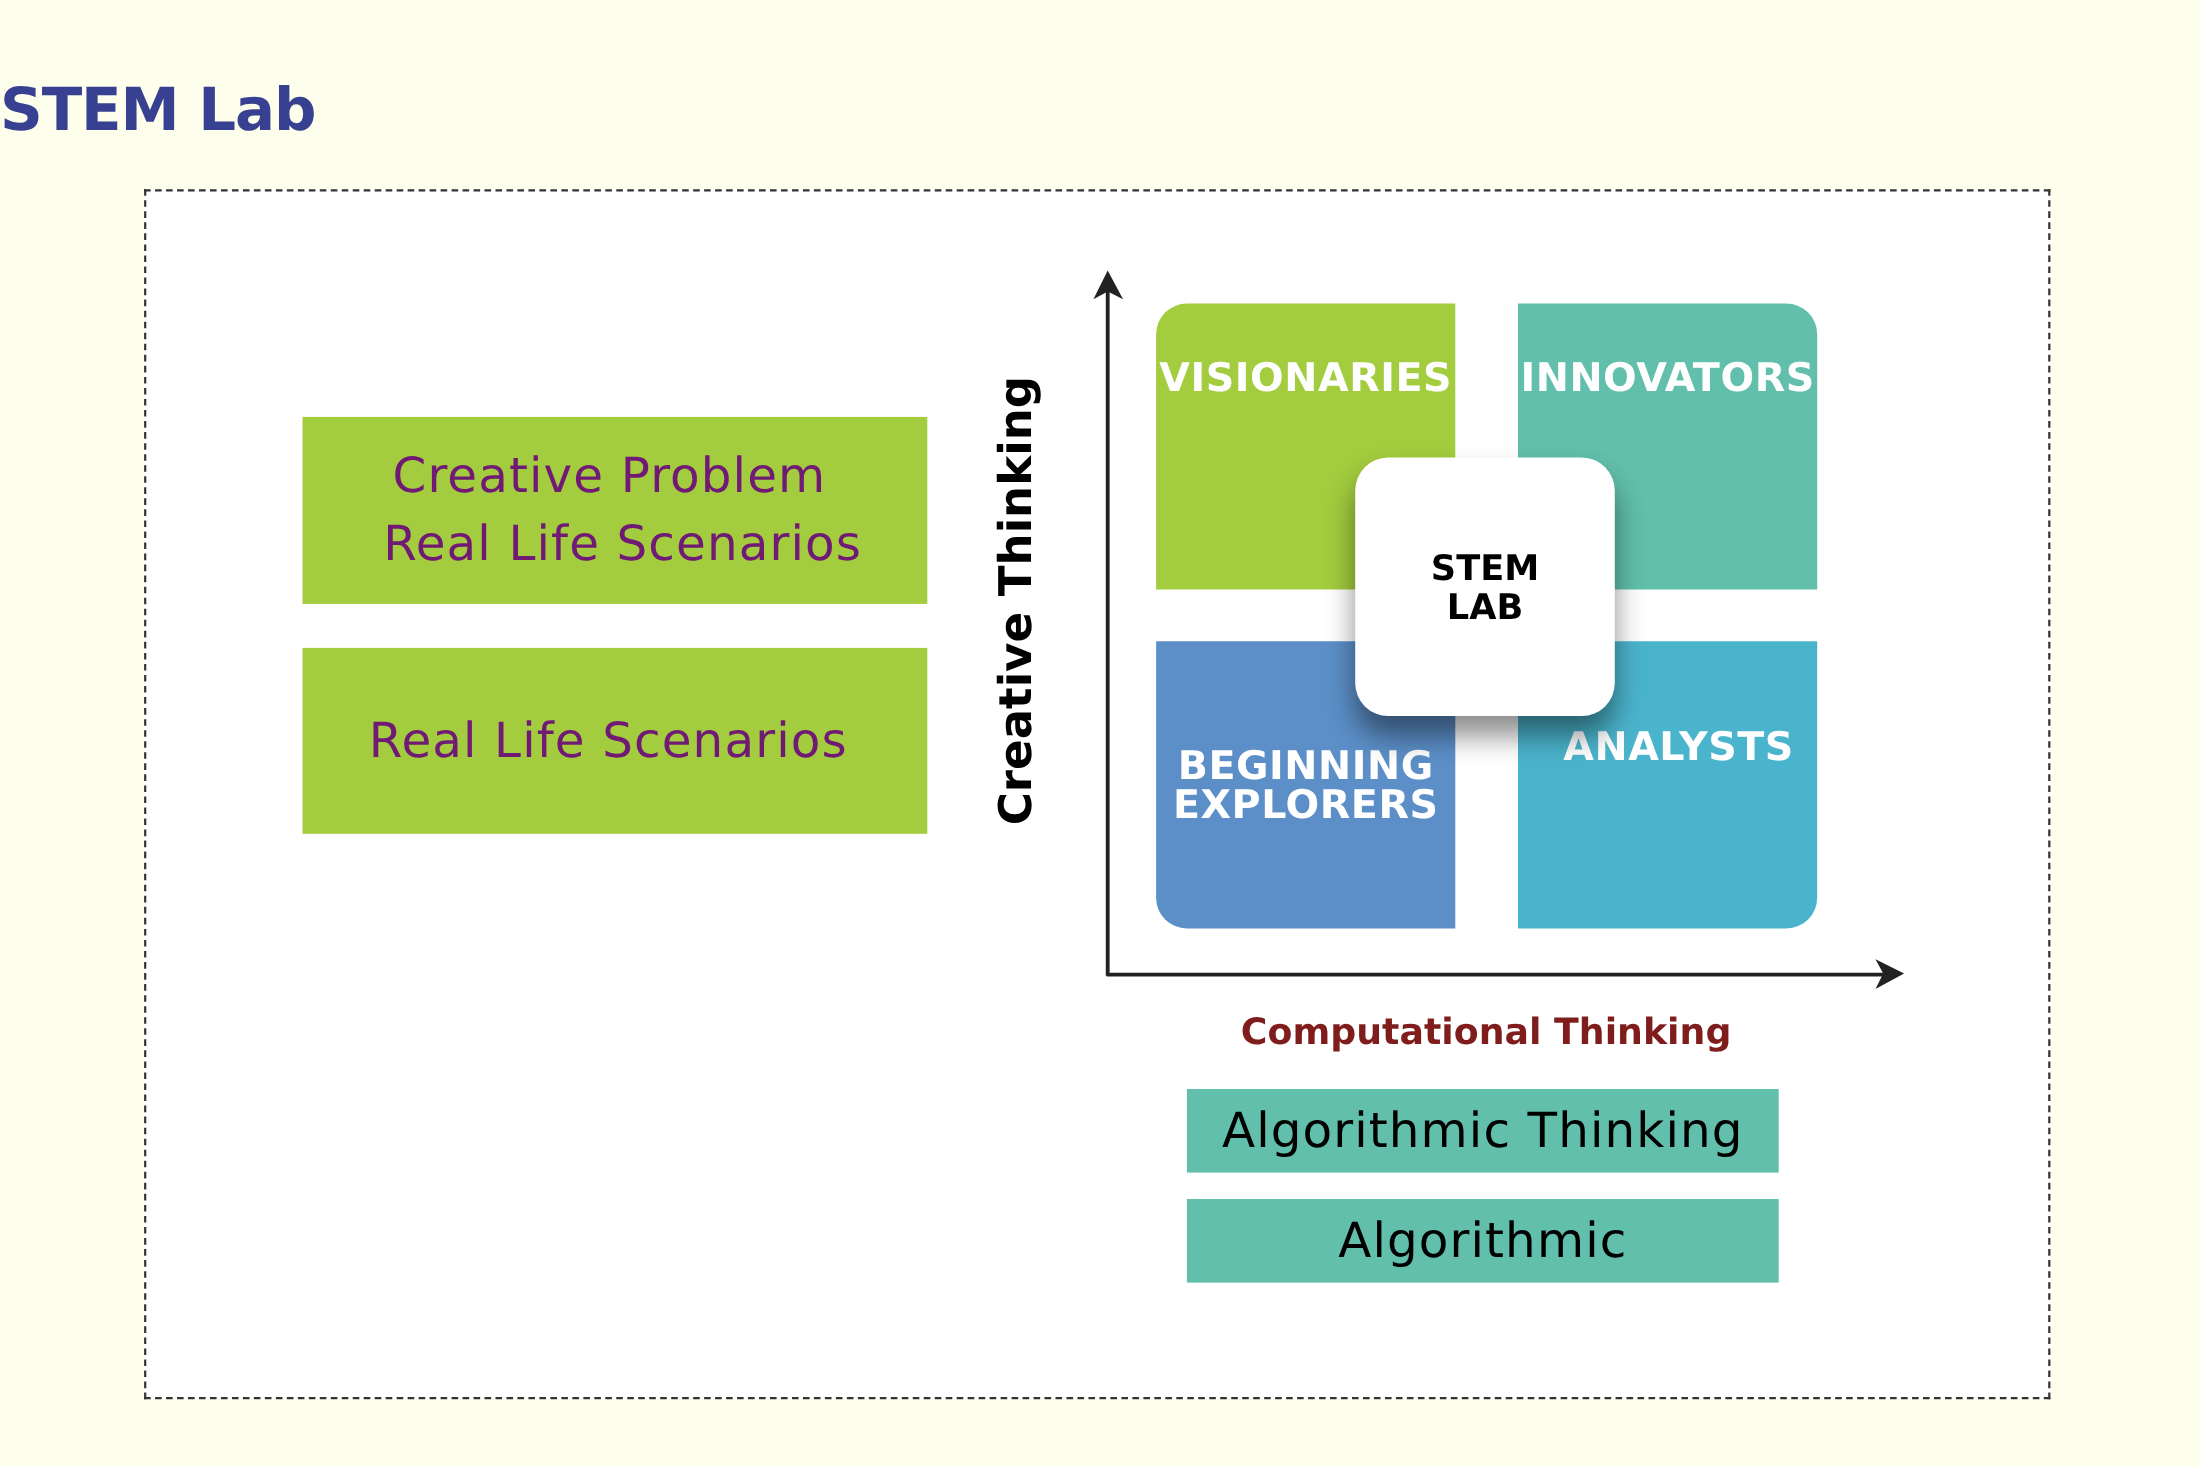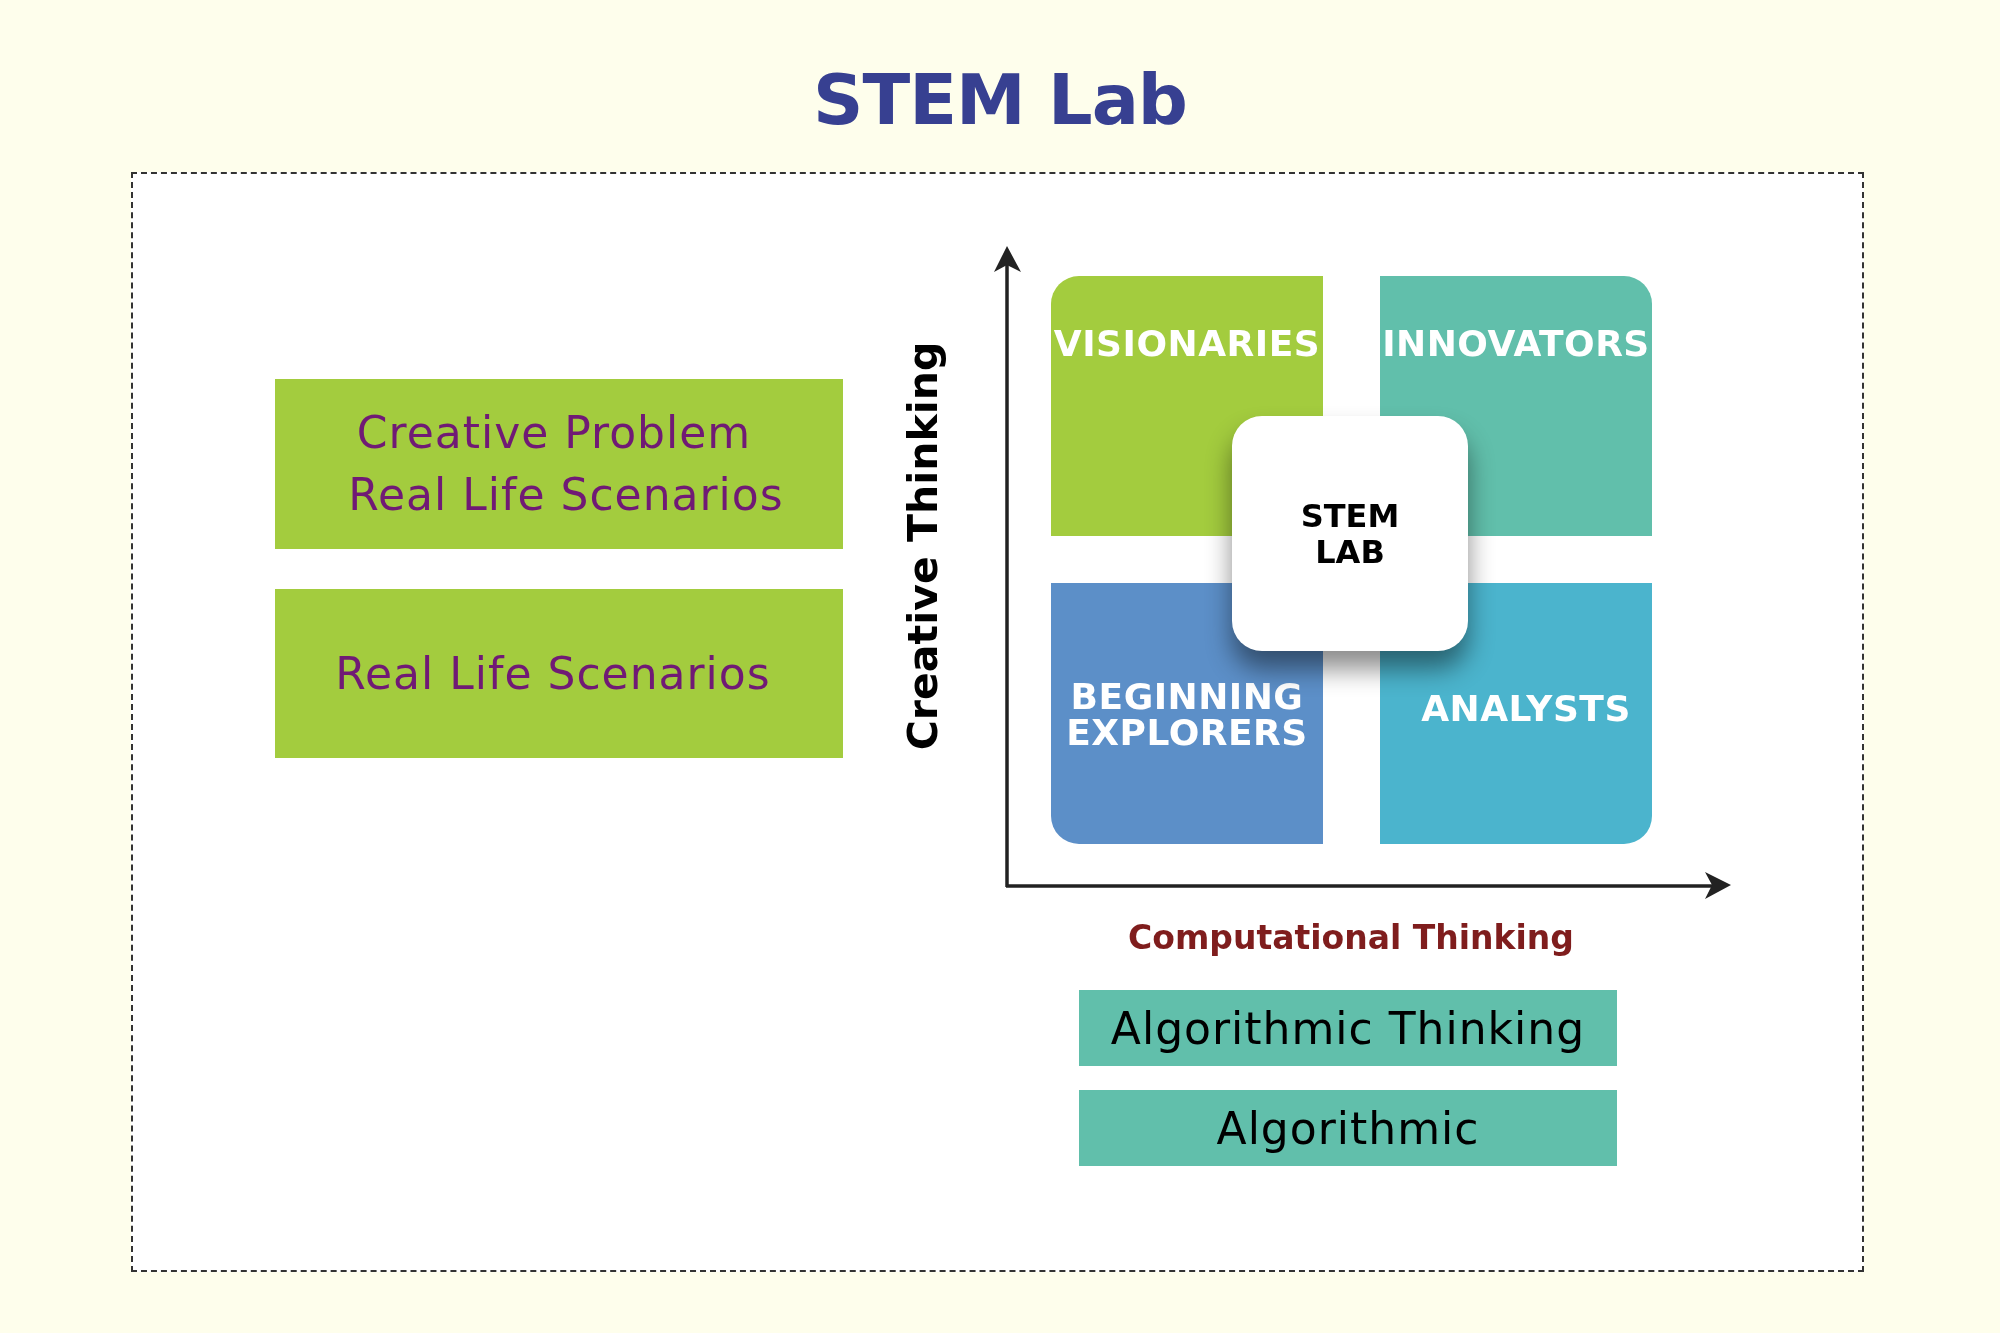--- a/index.html
+++ b/index.html
@@ -1,35 +1,35 @@
 <!DOCTYPE html>
 <html><head>
 <meta charset="utf-8">
 <style>
   html, body { margin:0; padding:0; }
   body { width:2000px; height:1333px; background:#fefeec; position:relative; overflow:hidden;
          font-family:"Liberation Sans", sans-serif; }
   .abs { position:absolute; }
-  #title { left:0; width:2000px; top:52px; text-align:center; font-family:"DejaVu Sans", sans-serif;
-           font-weight:bold; font-size:70px; color:#374091; letter-spacing:-1px; line-height:96px; }
+  #title { left:0; width:2000px; top:52px; text-align:left; font-family:"DejaVu Sans", sans-serif;
+           font-weight:bold; font-size:54px; color:#374091; letter-spacing:-1px; line-height:96px; }
   #frame { left:131px; top:172px; width:1733px; height:1100px; background:#ffffff;
            border:2px dashed #333; box-sizing:border-box; }
   .gbox { background:#a3cc3e; color:#701a75; display:flex; flex-direction:column; align-items:center;
           justify-content:center; font-family:"DejaVu Sans", sans-serif; font-weight:normal;
           box-sizing:border-box; }
   .gbox span { display:block; font-size:44px; line-height:62px; letter-spacing:1px; white-space:nowrap; }
   .tbox { background:#61bfab; color:#000000; display:flex; align-items:center; justify-content:center;
           font-family:"DejaVu Sans", sans-serif; font-size:44px; letter-spacing:1px; white-space:nowrap; }
   .quad { color:#fff; font-family:"DejaVu Sans", sans-serif; font-weight:bold; font-size:36px;
           letter-spacing:0.5px; box-sizing:border-box; display:flex; flex-direction:column;
           align-items:center; line-height:36px; }
   #q-tl { left:1051px; top:276px; width:272px; height:260px; background:#a3cc3e; border-top-left-radius:28px; padding-top:50px; }
   #q-tr { left:1380px; top:276px; width:272px; height:260px; background:#61bfab; border-top-right-radius:28px; padding-top:50px; }
   #q-bl { left:1051px; top:583px; width:272px; height:261px; background:#5c8fc8; border-bottom-left-radius:28px; padding-top:96px; }
-  #q-br { left:1380px; top:583px; width:272px; height:261px; background:#4bb4cd; border-bottom-right-radius:28px; padding-top:108px; padding-left:20px; }
+  #q-br { left:1380px; top:583px; width:272px; height:261px; background:#4bb4cd; border-bottom-right-radius:28px; padding-top:79px; padding-left:20px; }
   #center { left:1232px; top:416px; width:236px; height:235px; background:#fff; border-radius:30px;
             box-shadow:0 18px 26px rgba(0,0,0,0.45); display:flex; flex-direction:column;
             align-items:center; justify-content:center; font-family:"DejaVu Sans", sans-serif;
             font-weight:bold; font-size:32px; line-height:36px; color:#000; }
   #ylabel { left:923px; top:546px; transform:translate(-50%,-50%) rotate(-90deg); white-space:nowrap;
             font-family:"DejaVu Sans", sans-serif; font-weight:bold; font-size:41px; color:#000; }
   #xlabel { left:1091px; width:520px; top:918px; text-align:center; white-space:nowrap;
             font-family:"DejaVu Sans", sans-serif; font-weight:bold; font-size:33px; color:#7f1d1d; line-height:40px; }
   svg#axes { left:0; top:0; width:2000px; height:1333px; pointer-events:none; }
 </style>

